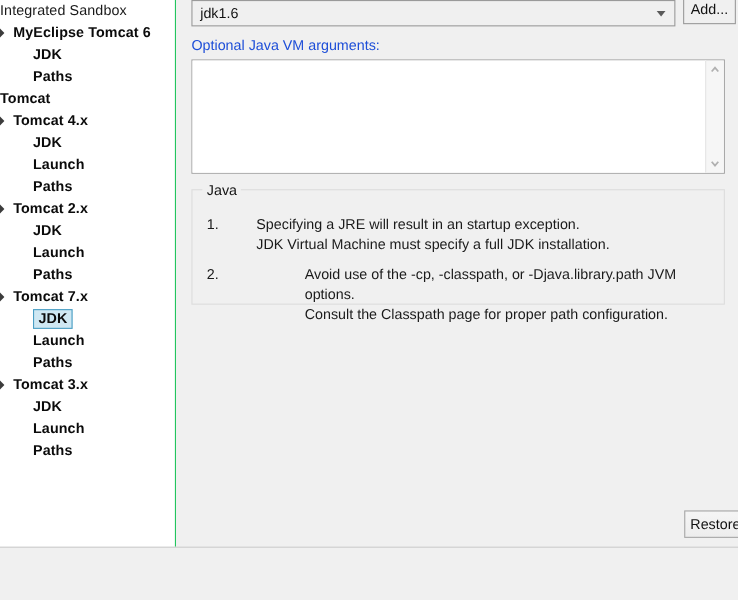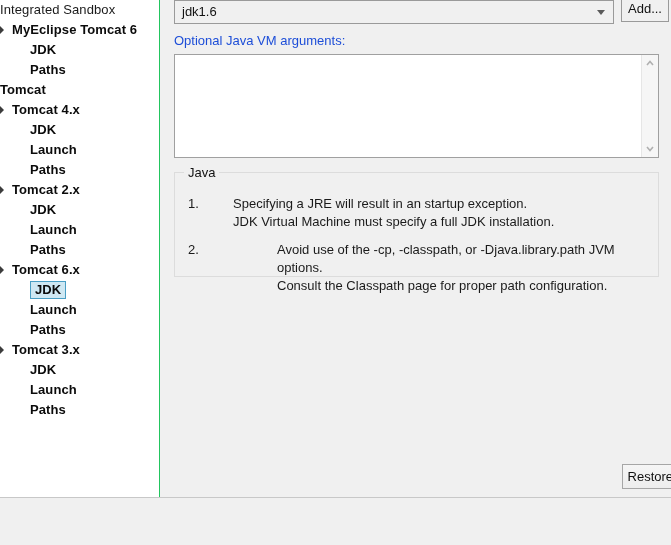--- a/index.html
+++ b/index.html
@@ -269,21 +269,21 @@
         <div class="tree-row lvl-child"><span class="tree-label">Paths</span></div>
         <div class="tree-row lvl-root"><span class="tree-label">Tomcat</span></div>
         <div class="tree-row lvl-cat"><span class="arrow"></span><span class="tree-label">Tomcat  4.x</span></div>
         <div class="tree-row lvl-child"><span class="tree-label">JDK</span></div>
         <div class="tree-row lvl-child"><span class="tree-label">Launch</span></div>
         <div class="tree-row lvl-child"><span class="tree-label">Paths</span></div>
         <div class="tree-row lvl-cat"><span class="arrow"></span><span class="tree-label">Tomcat  2.x</span></div>
         <div class="tree-row lvl-child"><span class="tree-label">JDK</span></div>
         <div class="tree-row lvl-child"><span class="tree-label">Launch</span></div>
         <div class="tree-row lvl-child"><span class="tree-label">Paths</span></div>
-        <div class="tree-row lvl-cat"><span class="arrow"></span><span class="tree-label">Tomcat  6.x</span></div>
+        <div class="tree-row lvl-cat"><span class="arrow"></span><span class="tree-label">Tomcat  7.x</span></div>
         <div class="tree-row lvl-child"><span class="tree-label selected">JDK</span></div>
         <div class="tree-row lvl-child"><span class="tree-label">Launch</span></div>
         <div class="tree-row lvl-child"><span class="tree-label">Paths</span></div>
         <div class="tree-row lvl-cat"><span class="arrow"></span><span class="tree-label">Tomcat  3.x</span></div>
         <div class="tree-row lvl-child"><span class="tree-label">JDK</span></div>
         <div class="tree-row lvl-child"><span class="tree-label">Launch</span></div>
         <div class="tree-row lvl-child"><span class="tree-label">Paths</span></div>
       </div>
   </div>
 

